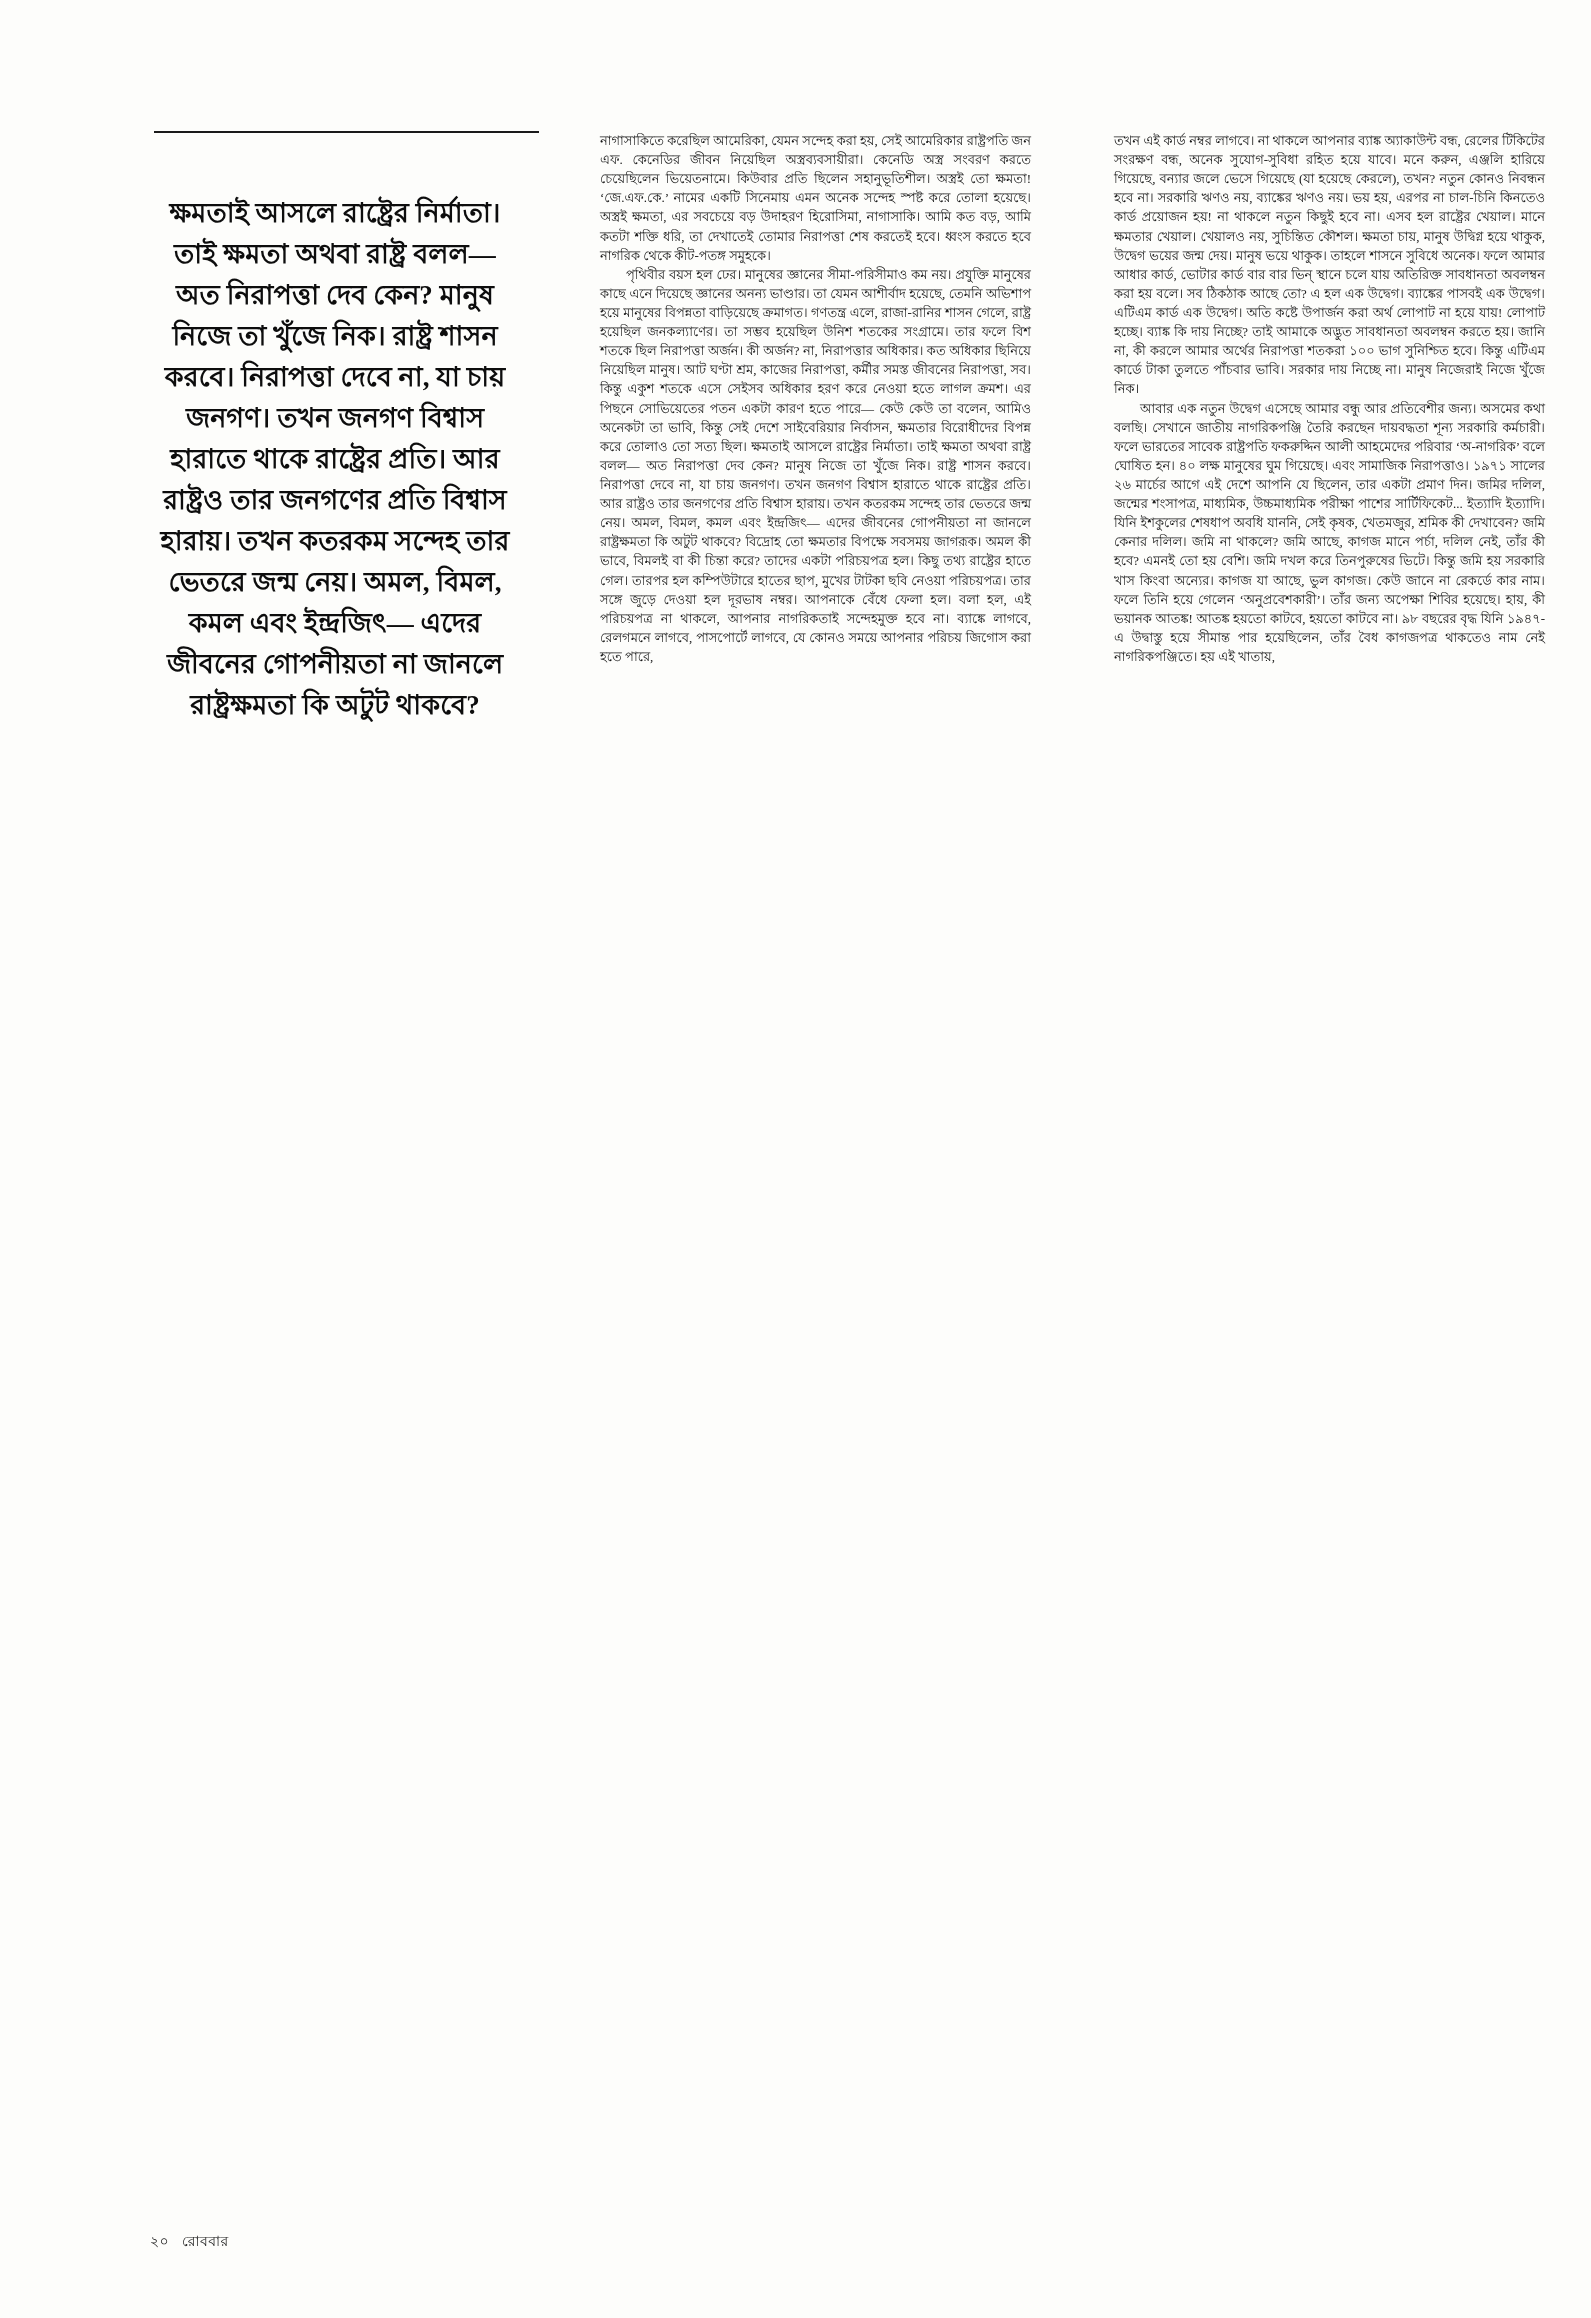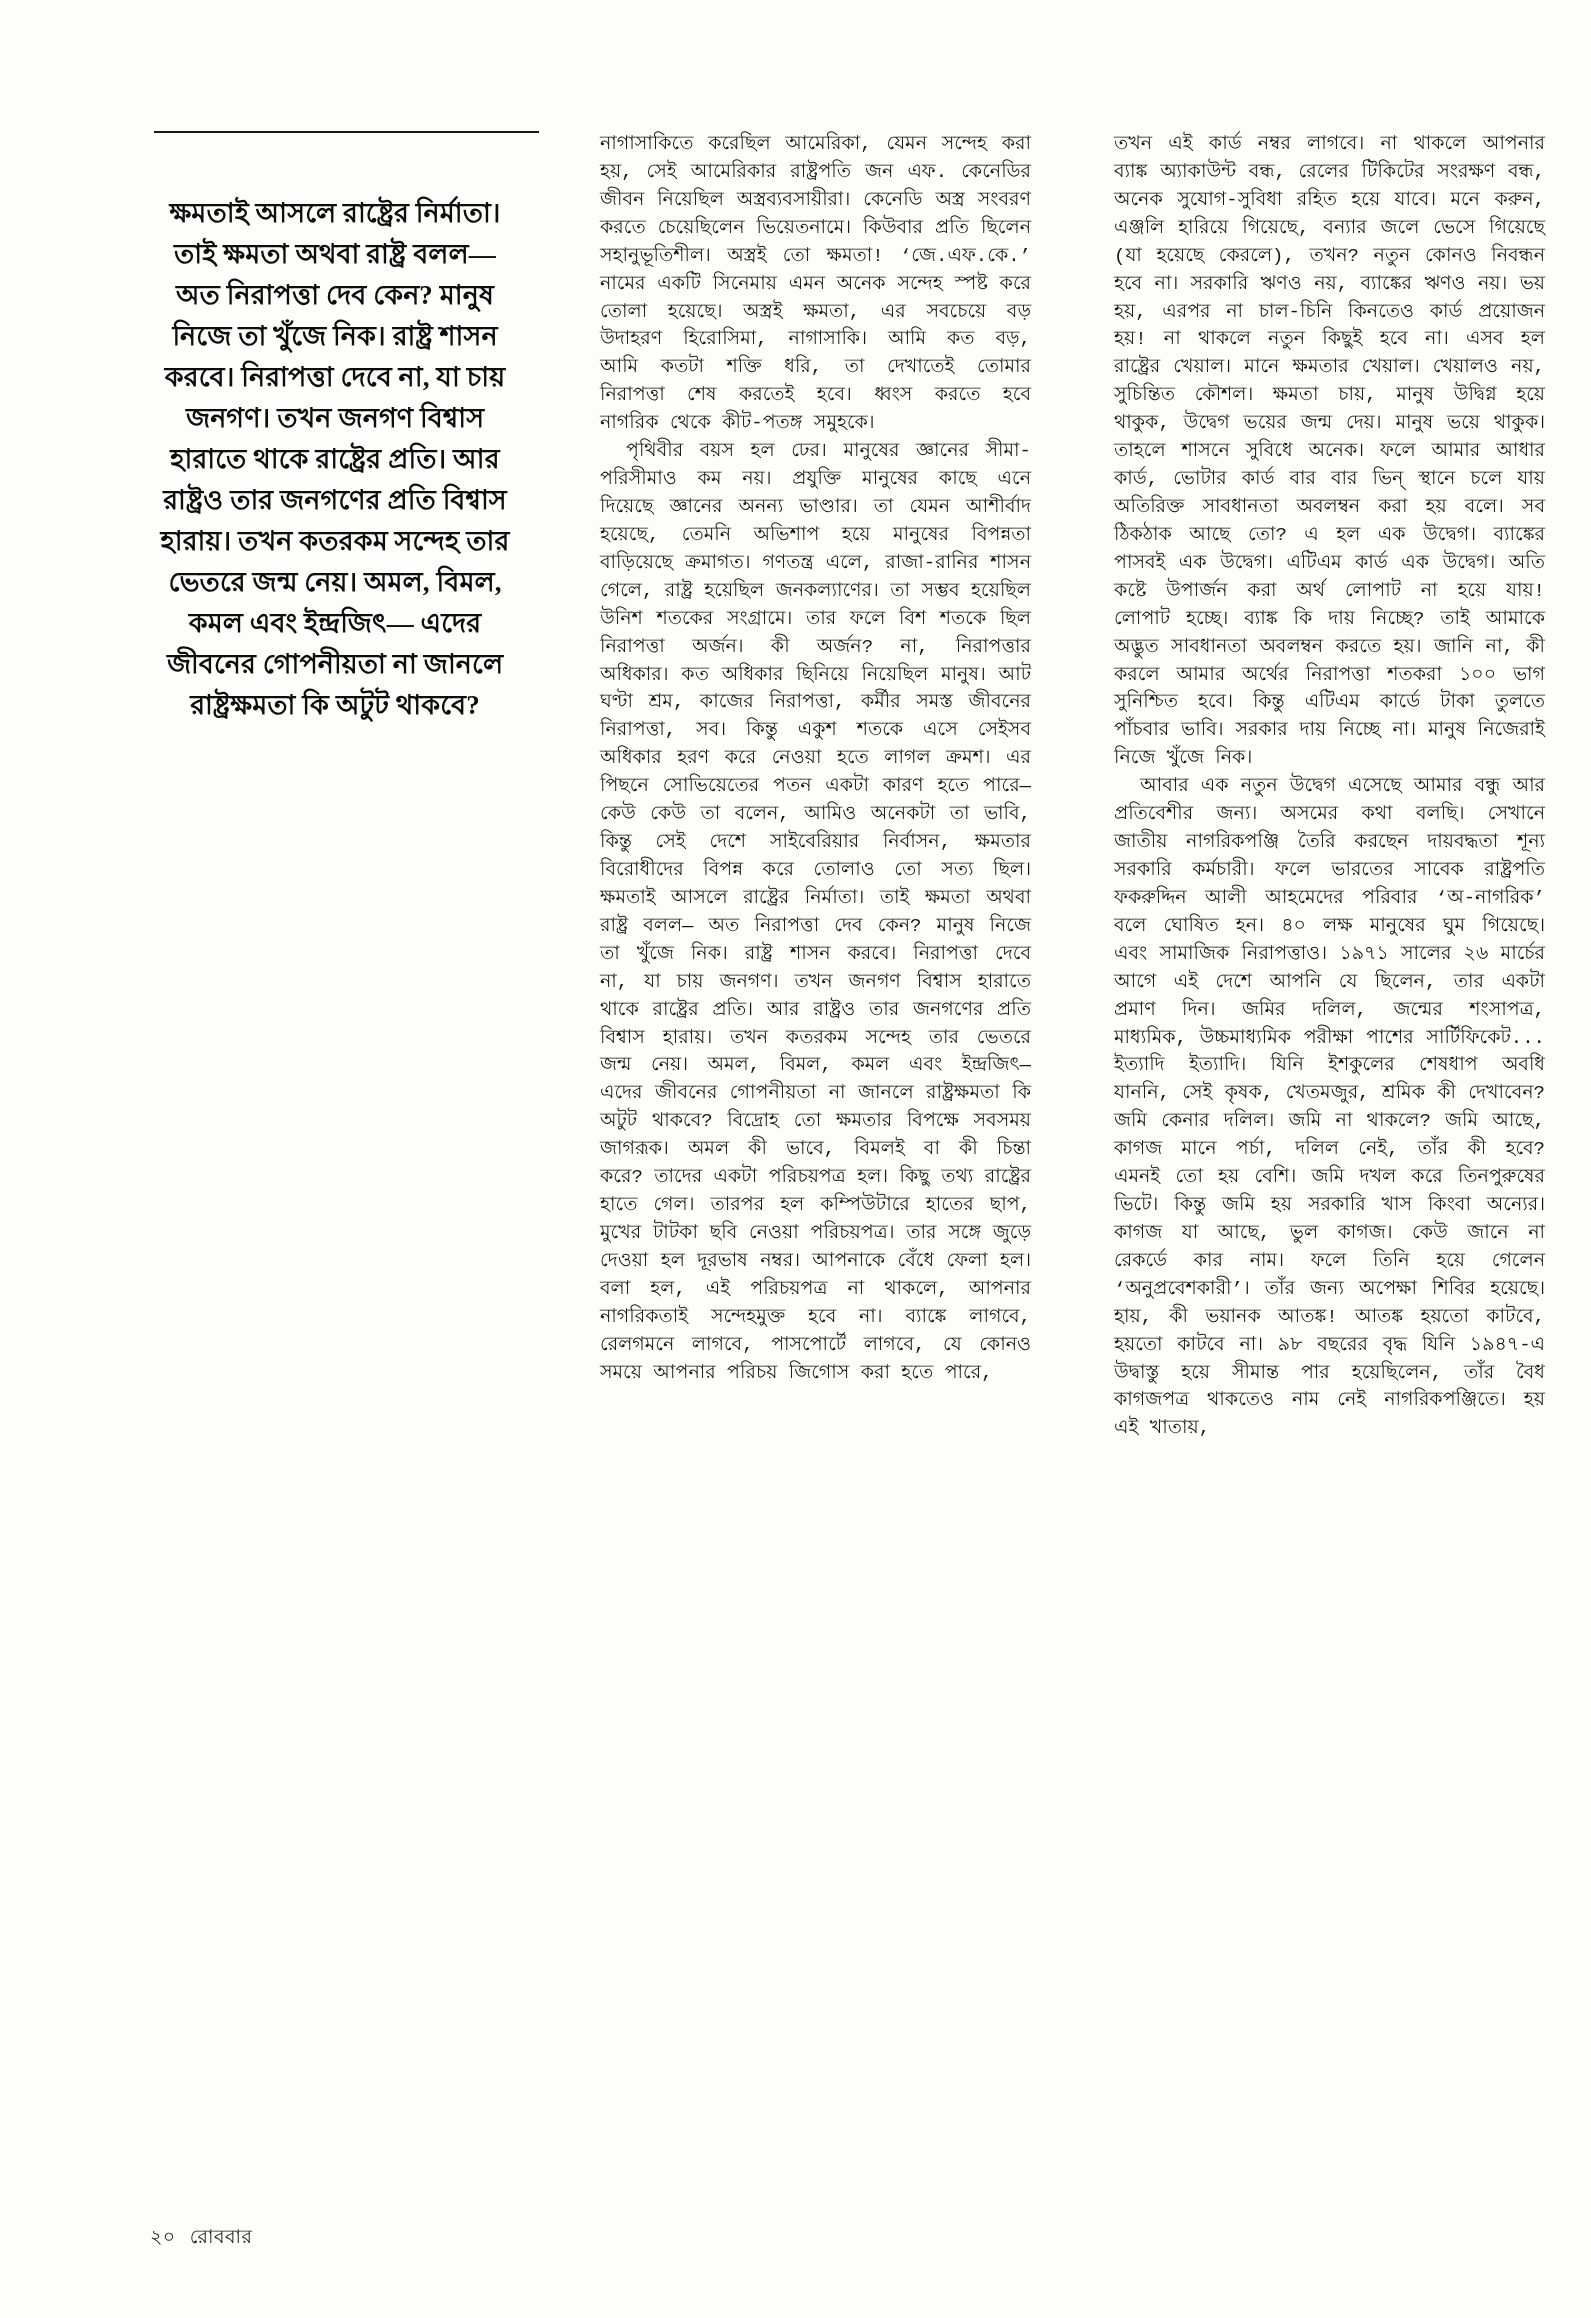--- a/index.html
+++ b/index.html
@@ -54,47 +54,46 @@
     color: #0d0d0d;
     text-align: center;
     word-break: break-word;
   }
 
   
   .col {
     position: absolute;
     top: 0;
     width: 431px;
-    font-size: 19px;
+    font-size: 13px;
     line-height: 1.47;
     text-align: justify;
     text-justify: inter-word;
     color: #171717;
     word-break: break-word;
     hyphens: none;
-    font-family: Liberation Mono, monospace;
   }
   .col.mid { left: 446px; }
   .col.right { left: 960px; }
 
   .col p {
     margin: 0;
     text-indent: 0;
   }
   .col p + p {
     text-indent: 26px;
   }
 
   
   .footer {
     position: absolute;
     left: 150px;
     bottom: 65px;
     font-family: "Liberation Serif", serif;
-    font-size: 19px;
+    font-size: 14px;
     color: #1a1a1a;
     letter-spacing: 0.4px;
   }
   .footer .pagenum { margin-right: 9.2px; }
 </style>
 </head>
 <body>
 
 <div class="page">
   <div class="content">

